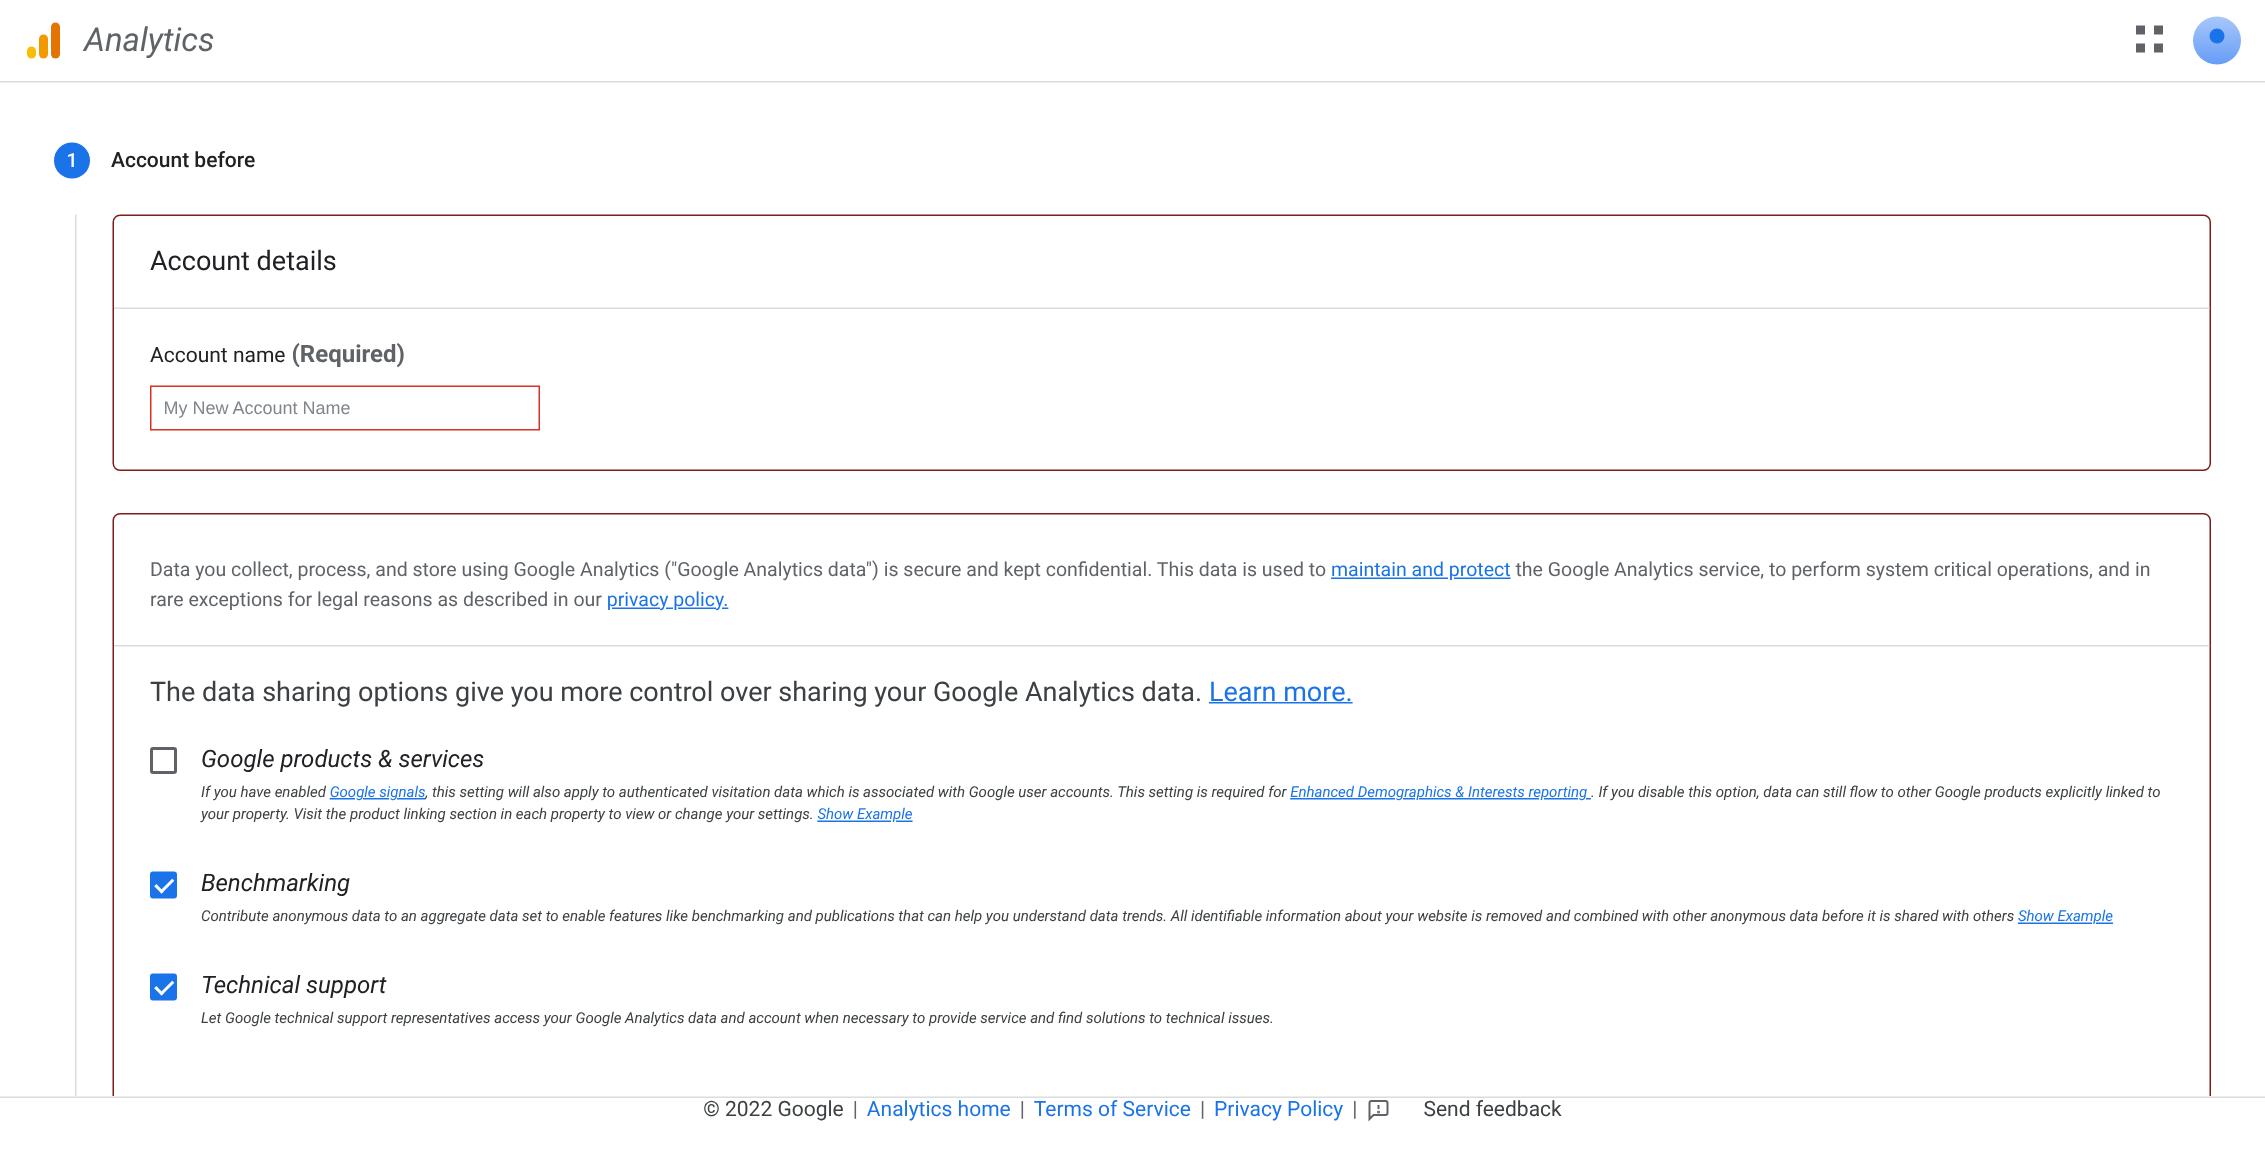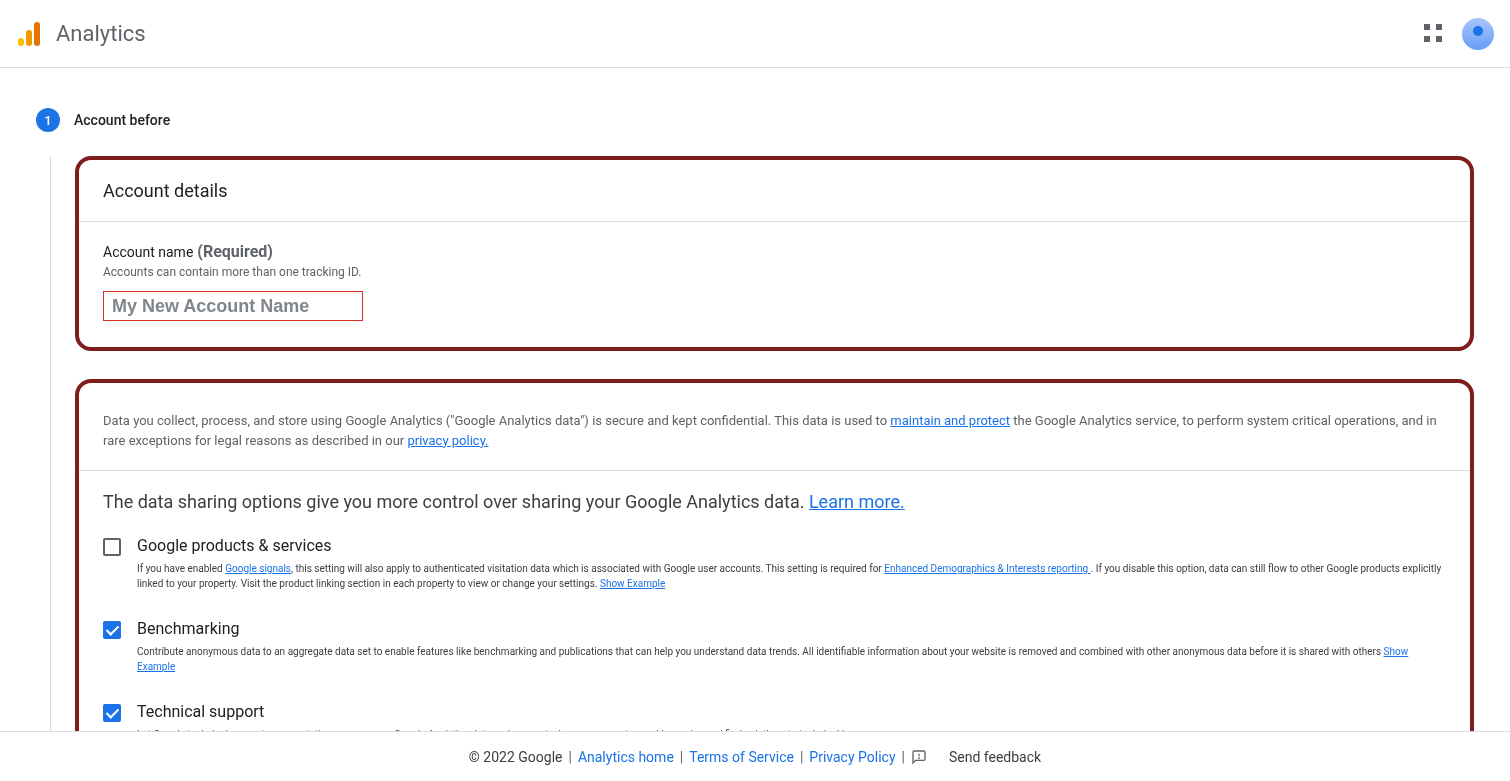--- a/index.html
+++ b/index.html
@@ -7,26 +7,27 @@
       padding: 0;
       box-sizing: border-box;
     }
     body {
       font-family: 'Google Sans', Roboto, Arial, sans-serif;
       background: #fff;
       color: #202124;
       min-width: 1510px;
     }
     .top-bar {
-      height: 68px;
+      height: 55px;
       border-bottom: 1px solid #dadce0;
       display: flex;
       align-items: center;
       padding: 0 16px;
       justify-content: space-between;
+      font-style: italic;
     }
     .top-bar-left {
       display: flex;
       align-items: center;
       gap: 8px;
     }
     .logo-icon {
       width: 24px;
       height: 24px;
       position: relative;
@@ -126,22 +127,22 @@
       font-size: 14px;
       font-weight: 500;
       color: #202124;
     }
     .step-content {
       margin-left: 14px;
       border-left: 1px solid #dadce0;
       padding-left: 24px;
     }
     .card {
-      border: 4px solid #7f1d1d;
-      border-radius: 16px;
+      border: 1px solid #7f1d1d;
+      border-radius: 5px;
       margin-bottom: 28px;
     }
     .card-header {
       padding: 20px 24px;
       border-bottom: 1px solid #dadce0;
     }
     .card-title {
       font-size: 18px;
       font-weight: 400;
       color: #202124;
@@ -165,24 +166,23 @@
       font-size: 12px;
       color: #5f6368;
       margin-top: 4px;
     }
     .text-input {
       margin-top: 12px;
       width: 260px;
       height: 30px;
       border: 1px solid #d93025;
       padding: 4px 8px;
-      font-size: 18px;
+      font-size: 12px;
       color: #202124;
       outline: none;
-      font-weight: bold;
     }
     .text-input::placeholder {
       color: #80868b;
     }
     .sharing-desc {
       font-size: 13px;
       color: #5f6368;
       margin-top: 8px;
       line-height: 1.5;
     }
@@ -193,20 +193,21 @@
     }
     .intro-text {
       font-size: 18px;
       color: #3c4043;
       margin-bottom: 24px;
     }
     .checkbox-row {
       display: flex;
       gap: 16px;
       margin-bottom: 28px;
+      font-style: italic;
     }
     .checkbox {
       width: 18px;
       height: 18px;
       border: 2px solid #5f6368;
       border-radius: 2px;
       flex-shrink: 0;
       margin-top: 2px;
       cursor: pointer;
       position: relative;
@@ -254,21 +255,21 @@
     }
     .footer {
       position: fixed;
       bottom: 0;
       left: 0;
       right: 0;
       background: #fff;
       border-top: 1px solid #dadce0;
       height: 50px;
       display: flex;
-      align-items: center;
+      align-items: flex-start;
       justify-content: center;
       gap: 6px;
       font-size: 14px;
       color: #3c4043;
     }
     .footer a {
       color: #1a73e8;
       text-decoration: none;
       cursor: pointer;
     }
@@ -322,21 +323,20 @@
 
     <div class="card">
       <div class="card-header">
         <div class="card-title">Account details</div>
       </div>
       <div class="card-body">
         <div>
           <span class="field-label">Account name</span>
           <span class="field-required">(Required)</span>
         </div>
-        <div class="field-hint">Accounts can contain more than one tracking ID.</div>
         <input type="text" class="text-input" placeholder="My New Account Name" style="">
       </div>
     </div>
 
     <div class="card">
       <div class="card-header">
         <div class="sharing-desc">
           <span>Data you collect, process, and store using Google Analytics ("Google Analytics data") is secure and kept confidential. This data is used to </span><a class="link">maintain and protect</a><span> the Google Analytics service, to perform system critical operations, and in rare exceptions for legal reasons as described in our </span><a class="link">privacy policy.</a>
         </div>
       </div>

